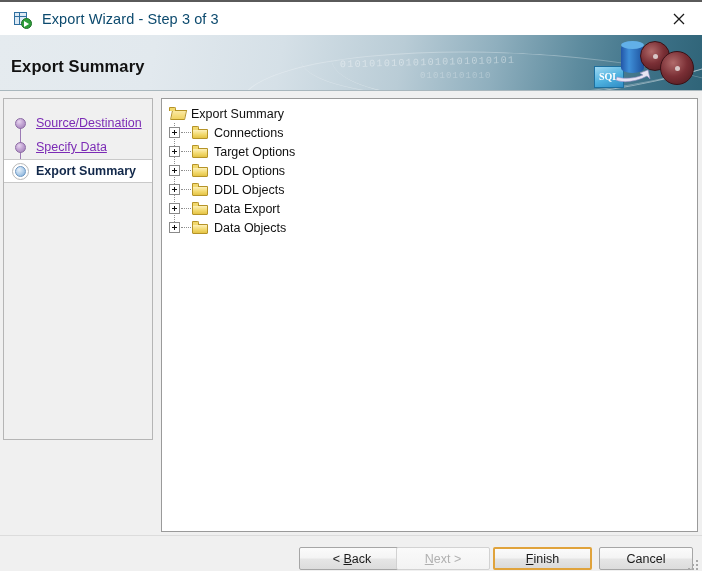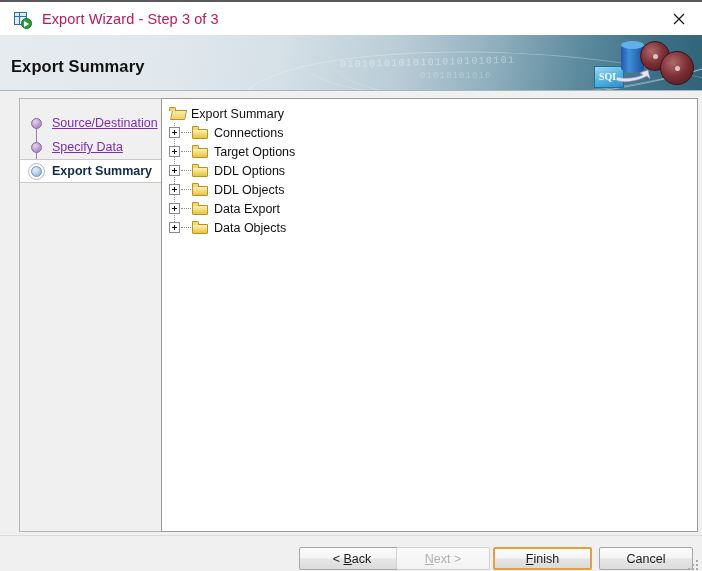--- a/index.html
+++ b/index.html
@@ -75,21 +75,21 @@
     content: "";
     position: absolute;
     left: 2px; top: 2.5px;
     border-left: 5px solid #ffffff;
     border-top: 3px solid transparent;
     border-bottom: 3px solid transparent;
   }
   .titlebar-text {
     margin-left: 11px;
     font-size: 14.5px;
-    color: #be185d;
+    color: #0c4a6e;
     letter-spacing: 0.1px;
     white-space: nowrap;
   }
   .titlebar-close {
     position: absolute;
     right: 0; top: 0;
     width: 46px; height: 33px;
     display: flex;
     align-items: center;
     justify-content: center;
@@ -215,23 +215,23 @@
 
   
   .content {
     position: absolute;
     left: 0; top: 90px;
     width: 702px;
     height: 443px;
   }
   .sidebar {
     position: absolute;
-    left: 19px; top: 6px;
+    left: 3px; top: 6px;
     width: 150px;
-    height: 434px;
+    height: 342px;
     background: #f0f0f0;
     border: 1px solid #b5b5b5;
     box-sizing: border-box;
   }
   .steps {
     position: relative;
     padding-top: 12px;
   }
   .step {
     position: relative;

